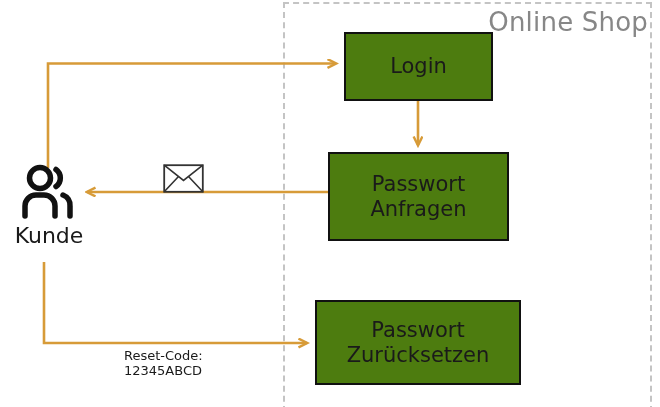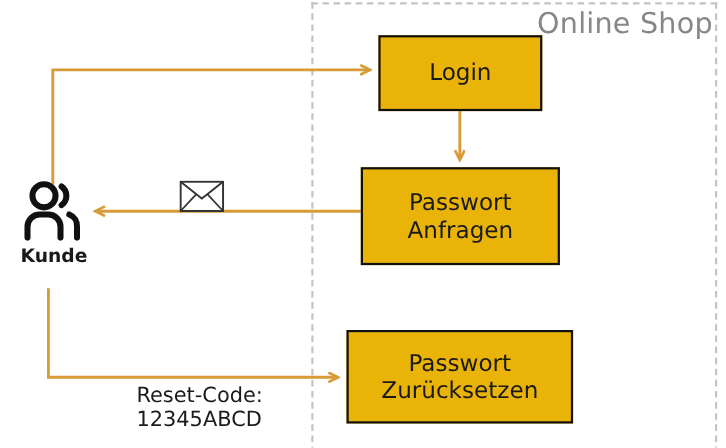--- a/index.html
+++ b/index.html
@@ -38,21 +38,21 @@
     color: #878787;
     letter-spacing: 0.2px;
     white-space: nowrap;
   }
 
   
   .node {
     position: absolute;
     box-sizing: border-box;
     border: 2.5px solid #111111;
-    background: #eab308;
+    background: #4d7c0f;
     display: flex;
     align-items: center;
     justify-content: center;
     text-align: center;
     color: #1a1a1a;
     font-size: 21px;
     line-height: 1.18;
     white-space: pre-line;
   }
   #node-login   { left: 344px; top: 32px;  width: 149px; height: 69px; }
@@ -66,24 +66,23 @@
     top: 163px;
     width: 74px;
     height: 96px;
     display: flex;
     flex-direction: column;
     align-items: center;
   }
   .actor-icon { width: 62px; height: 58px; display: block; }
   .actor-label {
     margin-top: 2px;
-    font-size: 17px;
+    font-size: 22px;
     color: #1a1a1a;
     white-space: nowrap;
-    font-weight: bold;
   }
 
   
   .mail-icon {
     position: absolute;
     left: 163px;
     top: 164px;
     width: 41px;
     height: 29px;
   }
@@ -94,21 +93,21 @@
     left: 0; top: 0;
     width: 660px; height: 407px;
     pointer-events: none;
   }
 
   
   .edge-label {
     position: absolute;
     left: 124px;
     top: 348px;
-    font-size: 19px;
+    font-size: 13px;
     line-height: 1.16;
     color: #1a1a1a;
     white-space: pre-line;
     text-align: left;
   }
 </style>
 </head>
 <body>
 
 <div id="canvas">

